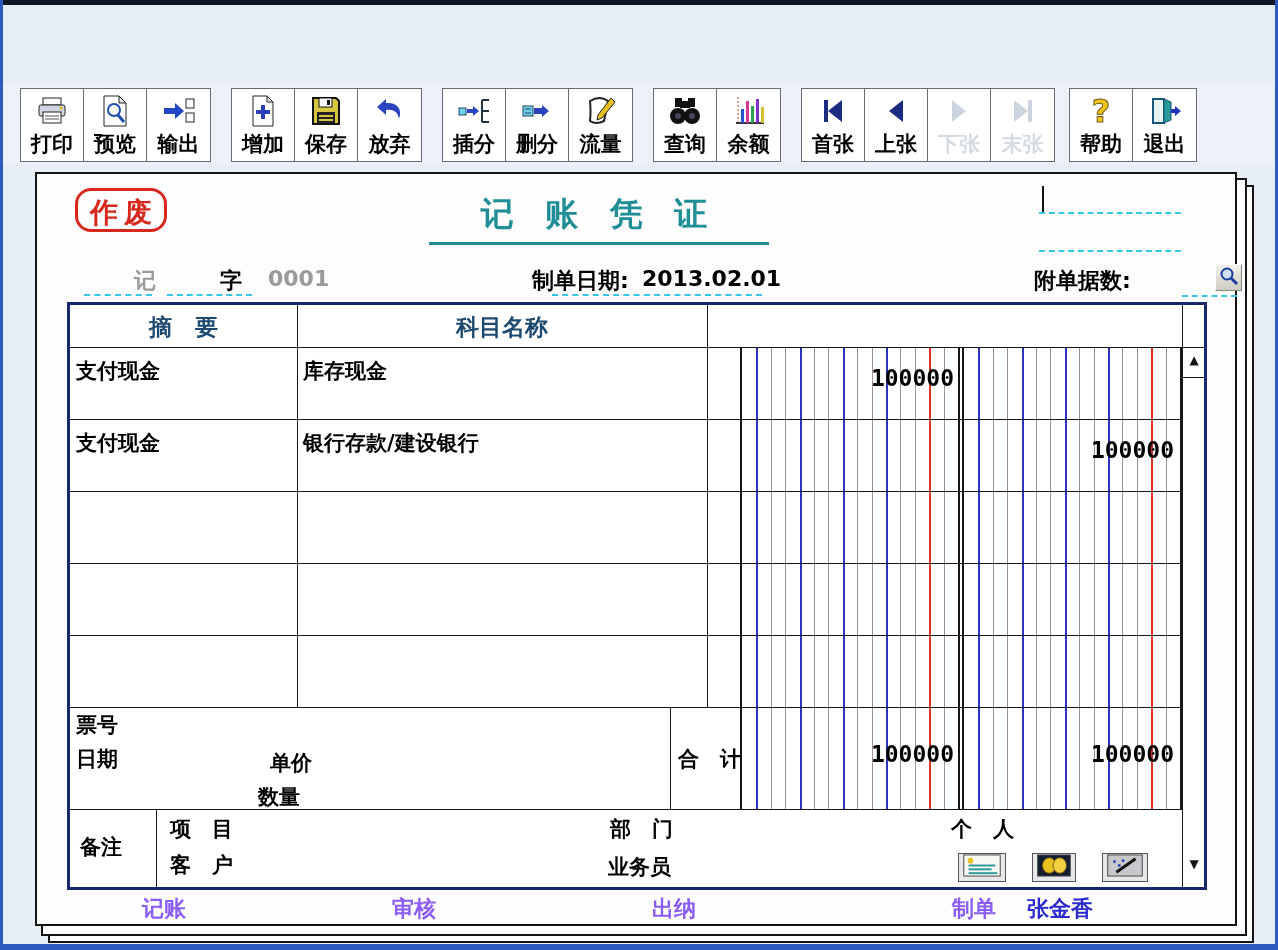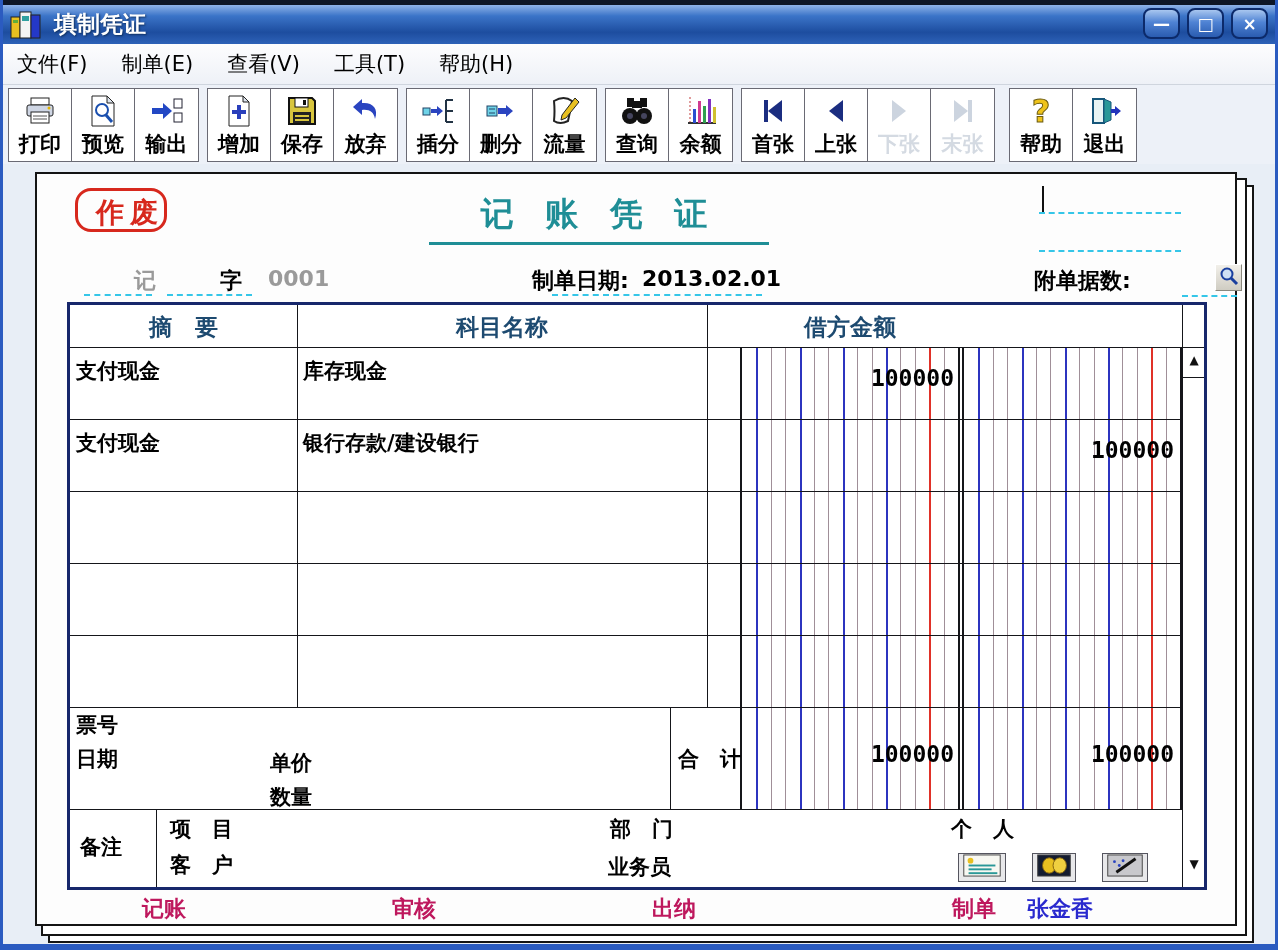--- a/index.html
+++ b/index.html
@@ -16,33 +16,33 @@
   .win-btn{width:37px;height:31px;border:2px solid #0c2a6a;border-radius:8px;
     background:linear-gradient(180deg,#a8c6ef 0%,#4f83d4 45%,#2a5cb0 100%);
     color:#fff;font-weight:bold;font-size:17px;display:flex;align-items:center;justify-content:center;box-sizing:border-box;}
   
   .menubar{position:absolute;left:0;top:44px;width:1278px;height:40px;background:linear-gradient(#fdfdfe,#eef1f7);
     border-bottom:1px solid #cfd5de;display:flex;align-items:center;z-index:30;}
   .menu-item{padding:0 17px;font-size:21px;color:#000;}
   
   .toolbar{position:absolute;left:0;top:85px;width:1278px;height:79px;background:#edf1f8;z-index:30;
     display:flex;align-items:flex-start;padding-top:3px;box-sizing:border-box;}
-  .tgroup{display:flex;background:#fff;border:1px solid #6a6a74;margin-left:8px;}
+  .tgroup{display:flex;background:#fff;border:1px solid #6a6a74;margin-left:20px;}
   .tbtn{width:63px;height:72px;display:flex;flex-direction:column;align-items:center;border-right:1px solid #6a6a74;box-sizing:border-box;}
   .tbtn:last-child{border-right:none;}
   .ticon{height:40px;display:flex;align-items:center;justify-content:center;margin-top:2px;}
   .tlabel{font-size:21px;font-weight:bold;color:#000;line-height:26px;white-space:nowrap;}
   .tbtn.disabled .tlabel{color:#d4dae2;}
   
   .page-shadow{position:absolute;background:#fff;border:2px solid #141414;width:1202px;height:754px;}
   .s2{left:48px;top:185px;z-index:1;}
   .s1{left:41px;top:178px;z-index:2;}
   .page{position:absolute;left:35px;top:172px;width:1202px;height:754px;background:#fdfdfd;border:2px solid #141414;z-index:3;box-sizing:border-box;}
   .stamp{position:absolute;left:38px;top:14px;width:92px;height:44px;border:3px solid #d7281d;border-radius:16px;
-    color:#d7281d;font-size:28px;font-weight:bold;letter-spacing:6px;text-align:right;line-height:44px;box-sizing:border-box;padding-left:6px;}
+    color:#d7281d;font-size:28px;font-weight:bold;letter-spacing:6px;text-align:center;line-height:44px;box-sizing:border-box;padding-left:6px;}
   .vtitle{position:absolute;left:392px;top:18px;width:340px;text-align:center;font-size:33px;font-weight:bold;
     color:#1f8e96;letter-spacing:10px;border-bottom:3px solid #1f8e96;padding-bottom:5px;}
   .cursor{position:absolute;left:1005px;top:12px;width:2px;height:26px;background:#111;}
   .cyandash{position:absolute;border-bottom:2px dashed #35c6e8;height:0;}
   .wordrow{position:absolute;top:92px;font-size:22px;font-weight:bold;}
   .gray{color:#9a9a9a;}
   .zoom-btn{position:absolute;left:1178px;top:90px;width:27px;height:27px;background:linear-gradient(#f2f0ea,#cfccc2);
     border:1px solid #8a887e;border-top-color:#fff;border-left-color:#fff;display:flex;align-items:center;justify-content:center;box-sizing:border-box;}
   
   .vtable{position:absolute;left:30px;top:128px;width:1140px;height:588px;border:3px solid #17276b;box-sizing:border-box;background:#fff;}
@@ -51,56 +51,32 @@
   .hdr{position:absolute;top:7px;font-size:23px;font-weight:bold;color:#1d4a70;text-align:center;}
   .cell{position:absolute;font-size:21px;font-weight:bold;color:#000;white-space:nowrap;}
   .ruled{position:absolute;top:42px;height:462px;border-left:2px solid #15161a;border-right:2px solid #15161a;box-sizing:border-box;}
   .ruled i{position:absolute;top:0;bottom:0;width:1px;}
   .ruled i.gl{background:#a08f98;}
   .ruled i.bl{background:#2c34bf;width:2px;}
   .ruled i.rl{background:#e03128;width:2px;}
   .amt{position:absolute;font-family:"DejaVu Sans Mono","Liberation Mono",monospace;font-weight:bold;font-size:23px;color:#000;text-align:right;z-index:5;}
   .sb{position:absolute;left:1114px;width:20px;text-align:center;font-size:12px;color:#111;z-index:6;}
   .mini-btn{position:absolute;height:27px;border:1px solid #55555f;background:#e8e8ea;display:flex;align-items:center;justify-content:center;z-index:6;}
-  .sig{position:absolute;top:720px;font-size:22px;font-weight:bold;color:#be185d;}
+  .sig{position:absolute;top:720px;font-size:22px;font-weight:bold;color:#8b5cf6;}
   .sig.blue{color:#2a2ace;}
   
   .edge{position:absolute;background:#2b5bc0;z-index:60;}
 </style>
 </head>
 <body>
 
 <div class="window">
   <div class="topstrip"></div>
 
-  <div class="titlebar">
-    <span class="app-icon">
-      <svg width="36" height="34" viewBox="0 0 36 34">
-        <rect x="3" y="9" width="9" height="21" fill="#e8c020" stroke="#222"></rect>
-        <rect x="12" y="4" width="11" height="26" fill="#f4f4f4" stroke="#222"></rect>
-        <rect x="23" y="7" width="9" height="23" fill="#2438c8" stroke="#222"></rect>
-        <rect x="14" y="8" width="7" height="5" fill="#30a0a0"></rect>
-        <rect x="5" y="12" width="5" height="3" fill="#5fae3a"></rect>
-      </svg>
-    </span>
-    <span class="title-text">填制凭证</span>
-    <div class="win-controls">
-      <div class="win-btn">—</div>
-      <div class="win-btn">□</div>
-      <div class="win-btn">×</div>
-    </div>
-  </div>
-
-  <div class="menubar">
-    <span class="menu-item">文件(F)</span>
-    <span class="menu-item">制单(E)</span>
-    <span class="menu-item">查看(V)</span>
-    <span class="menu-item">工具(T)</span>
-    <span class="menu-item">帮助(H)</span>
-  </div>
+
 
   <div class="toolbar">
     <div class="tgroup">
       <div class="tbtn">
         <span class="ticon">
           <svg width="34" height="30" viewBox="0 0 34 30">
               <rect x="8" y="2" width="18" height="7" fill="#fff" stroke="#222"></rect>
               <rect x="4" y="9" width="26" height="11" rx="2" fill="#cfd6e4" stroke="#222"></rect>
               <rect x="8" y="16" width="18" height="11" fill="#fff" stroke="#222"></rect>
               <line x1="10" y1="20" x2="24" y2="20" stroke="#555"></line>
@@ -361,21 +337,20 @@
       <div class="hl" style="top:402px;width:1112px;"></div>
       <div class="hl" style="top:504px;width:1112px;"></div>
       <div class="vl" style="left:227px;top:0;height:402px;"></div>
       <div class="vl" style="left:637px;top:0;height:402px;"></div>
       <div class="vl" style="left:600px;top:402px;height:102px;"></div>
       <div class="vl" style="left:1112px;top:0;height:582px;"></div>
       <div class="vl" style="left:86px;top:504px;height:78px;"></div>
 
       <div class="hdr" style="left:0;width:227px;">摘　要</div>
       <div class="hdr" style="left:227px;width:410px;">科目名称</div>
-      <div class="hdr" style="left:670px;width:220px;">借方金额</div>
 
       <div class="cell" style="left:6px;top:52px;">支付现金</div>
       <div class="cell" style="left:233px;top:52px;">库存现金</div>
       <div class="cell" style="left:6px;top:124px;">支付现金</div>
       <div class="cell" style="left:233px;top:124px;">银行存款/建设银行</div>
       <div class="cell" style="left:6px;top:196px;"></div>
       <div class="cell" style="left:233px;top:196px;"></div>
       <div class="cell" style="left:6px;top:268px;"></div>
       <div class="cell" style="left:233px;top:268px;"></div>
       <div class="cell" style="left:6px;top:340px;"></div>
@@ -388,21 +363,21 @@
       <div class="amt" style="left:672px;width:212px;top:204px;"></div>
       <div class="amt" style="left:894px;width:210px;top:204px;"></div>
       <div class="amt" style="left:672px;width:212px;top:276px;"></div>
       <div class="amt" style="left:894px;width:210px;top:276px;"></div>
       <div class="amt" style="left:672px;width:212px;top:348px;"></div>
       <div class="amt" style="left:894px;width:210px;top:348px;"></div>
 
       <div class="cell" style="left:6px;top:406px;">票号</div>
       <div class="cell" style="left:6px;top:440px;">日期</div>
       <div class="cell" style="left:200px;top:444px;">单价</div>
-      <div class="cell" style="left:200px;top:478px;">数量</div>
+      <div class="cell" style="left:188px;top:478px;">数量</div>
       <div class="cell" style="left:608px;top:440px;">合　计</div>
       <div class="amt" style="left:672px;width:212px;top:436px;">100000</div>
       <div class="amt" style="left:894px;width:210px;top:436px;">100000</div>
 
       <div class="cell" style="left:10px;top:528px;">备注</div>
       <div class="cell" style="left:100px;top:510px;">项　目</div>
       <div class="cell" style="left:100px;top:546px;">客　户</div>
       <div class="cell" style="left:540px;top:510px;">部　门</div>
       <div class="cell" style="left:538px;top:548px;">业务员</div>
       <div class="cell" style="left:881px;top:510px;">个　人</div>

